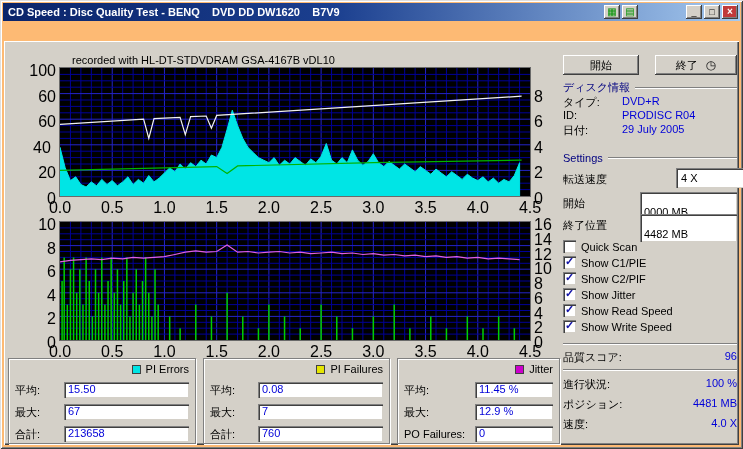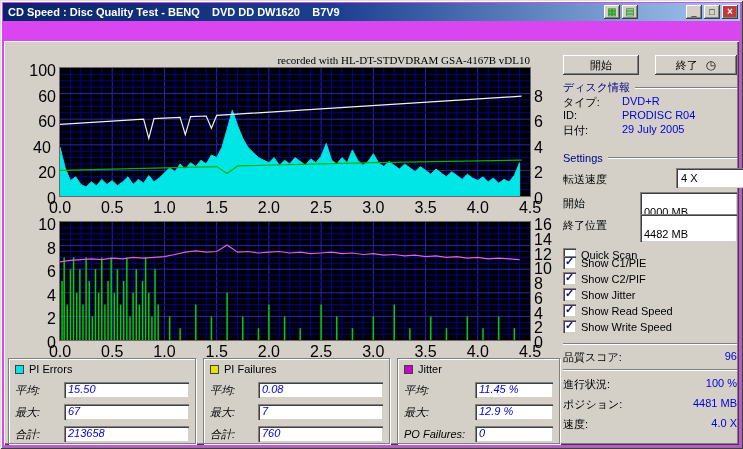--- a/index.html
+++ b/index.html
@@ -1,34 +1,34 @@
 <!DOCTYPE html>
 <html><head>
 <meta charset="utf-8">
 <style>
   * { box-sizing: border-box; margin: 0; padding: 0; }
   html,body { width:743px; height:449px; }
   body { font-family: "Liberation Sans", sans-serif; font-size: 11px; background:#d4d0c8; }
-  .window { position:relative; width:743px; height:449px; background:#d946ef;
+  .window { position:relative; width:743px; height:449px; background:#fdba74;
     box-shadow: inset 1px 1px 0 #dfdfdf, inset -1px -1px 0 #404040, inset 2px 2px 0 #ffffff, inset -2px -2px 0 #808080; overflow:hidden; }
   .titlebar { position:absolute; left:3px; top:3px; right:3px; height:18px;
     background:linear-gradient(90deg,#0a246a 0%,#1b3f8f 45%,#a6caf0 100%);
     color:#fff; display:flex; align-items:center; padding:0 2px 0 5px; }
   .title-text { font-weight:bold; font-size:11px; white-space:pre; flex:1; overflow:hidden; }
   .tb-btn { width:16px; height:14px; margin-left:2px; background:#d4d0c8; color:#000;
     box-shadow: inset -1px -1px 0 #404040, inset 1px 1px 0 #fff, inset -2px -2px 0 #808080;
     display:flex; align-items:center; justify-content:center; font-size:9px; line-height:1; cursor:default; }
   .tb-green { color:#009000; font-size:10px; }
   .tb-close { background:#c13a3a; color:#fff; font-weight:bold; font-size:10px; }
   .tb-gap { width:46px; }
   .tab { position:absolute; left:9px; top:24px; width:86px; height:19px; background:#d4d0c8; z-index:3;
     box-shadow: inset 1px 1px 0 #fff, inset -1px 0 0 #404040; display:flex; align-items:center; justify-content:center; }
   .panel { position:absolute; left:4px; top:41px; width:735px; height:404px; background:#d4d0c8;
     box-shadow: inset 1px 1px 0 #fff, inset -1px -1px 0 #404040, inset -2px -2px 0 #808080; }
-  .rec-header { position:absolute; left:60px; top:54px; width:470px; text-align:right; color:#000;font-family:Liberation Serif, serif; }
+  .rec-header { position:absolute; left:72px; top:54px; width:470px; text-align:left; color:#000; }
   .chart { position:absolute; inset:0; pointer-events:none; }
   .tick { position:absolute; font-size:16px; color:#000; }
   .btn { position:absolute; background:#d4d0c8; border:none; font-family:inherit; font-size:11px; color:#000;
     box-shadow: inset -1px -1px 0 #404040, inset 1px 1px 0 #fff, inset -2px -2px 0 #808080;
     display:flex; align-items:center; justify-content:center; gap:8px; cursor:default; }
   .clock { color:#202020; font-size:12px; }
   .sect { position:absolute; display:flex; align-items:center; }
   .sect-label { color:#000080; white-space:nowrap; }
   .sline { flex:1; height:2px; margin-left:5px; border-top:1px solid #808080; border-bottom:1px solid #fff; }
   .hline { position:absolute; height:2px; border-top:1px solid #808080; border-bottom:1px solid #fff; }
@@ -45,23 +45,23 @@
     box-shadow: inset -1px -1px 0 #404040, inset 1px 1px 0 #fff; display:flex; align-items:center; justify-content:center; }
   .cb { position:absolute; left:563px; display:flex; align-items:center; gap:5px; }
   .cbbox { width:13px; height:13px; background:#fff; flex:0 0 auto;
     box-shadow: inset 1px 1px 0 #808080, inset 2px 2px 0 #404040, inset -1px -1px 0 #d4d0c8;
     display:flex; align-items:center; justify-content:center; }
   .cbmark { color:#1414a8; font-weight:bold; font-size:11px; line-height:1; position:relative; top:-1px; }
   .strow { position:absolute; left:563px; width:174px; display:flex; justify-content:space-between; }
   .slabel { color:#000; }
   .sval { color:#0000d8; }
   .gbox { position:absolute; border:1px solid #808080; box-shadow: inset 1px 1px 0 #fff, 1px 1px 0 #fff; padding:3px 6px; }
-  .ghead { display:flex; align-items:center; gap:5px; height:14px; }
+  .ghead { display:flex; align-items:center; gap:5px; height:14px;justify-content:flex-end; }
   .legend-sq { width:9px; height:9px; border:1px solid #404040; display:inline-block; }
-  .grow { display:flex; align-items:center; margin-top:6px;font-style:italic; }
+  .grow { display:flex; align-items:center; margin-top:6px; }
   .glabel { color:#000; white-space:nowrap; }
   .gval { margin-left:auto; background:#fff; color:#0000d8; height:16px; padding:1px 4px;
     box-shadow: inset 1px 1px 0 #808080, inset 2px 2px 0 #404040, inset -1px -1px 0 #d4d0c8; }
   .w125 { width:125px; } .w78 { width:78px; }
 </style>
 </head>
 <body>
 
 <div class="window">
 
@@ -352,21 +352,21 @@
   <div class="plabel" style="top:172px">転送速度</div>
   <div class="combo" style="left:676px;top:168px;width:117px;height:20px">
     <span class="combo-val">4 X</span>
     <span class="combo-btn">▼</span>
   </div>
   <div class="plabel" style="top:196px">開始</div>
   <div class="field" style="left:640px;top:192px;width:97px;height:18px">0000 MB</div>
   <div class="plabel" style="top:218px">終了位置</div>
   <div class="field" style="left:640px;top:214px;width:97px;height:18px">4482 MB</div>
 
-  <div class="cb" style="top:248px">
+  <div class="cb" style="top:240px">
     <span class="cbbox">
         <span class="cbmark"></span>
       </span>
     <span>Quick Scan</span>
   </div>
   <div class="cb" style="top:256px">
     <span class="cbbox">
         <span class="cbmark">✓</span>
       </span>
     <span>Show C1/PIE</span>

